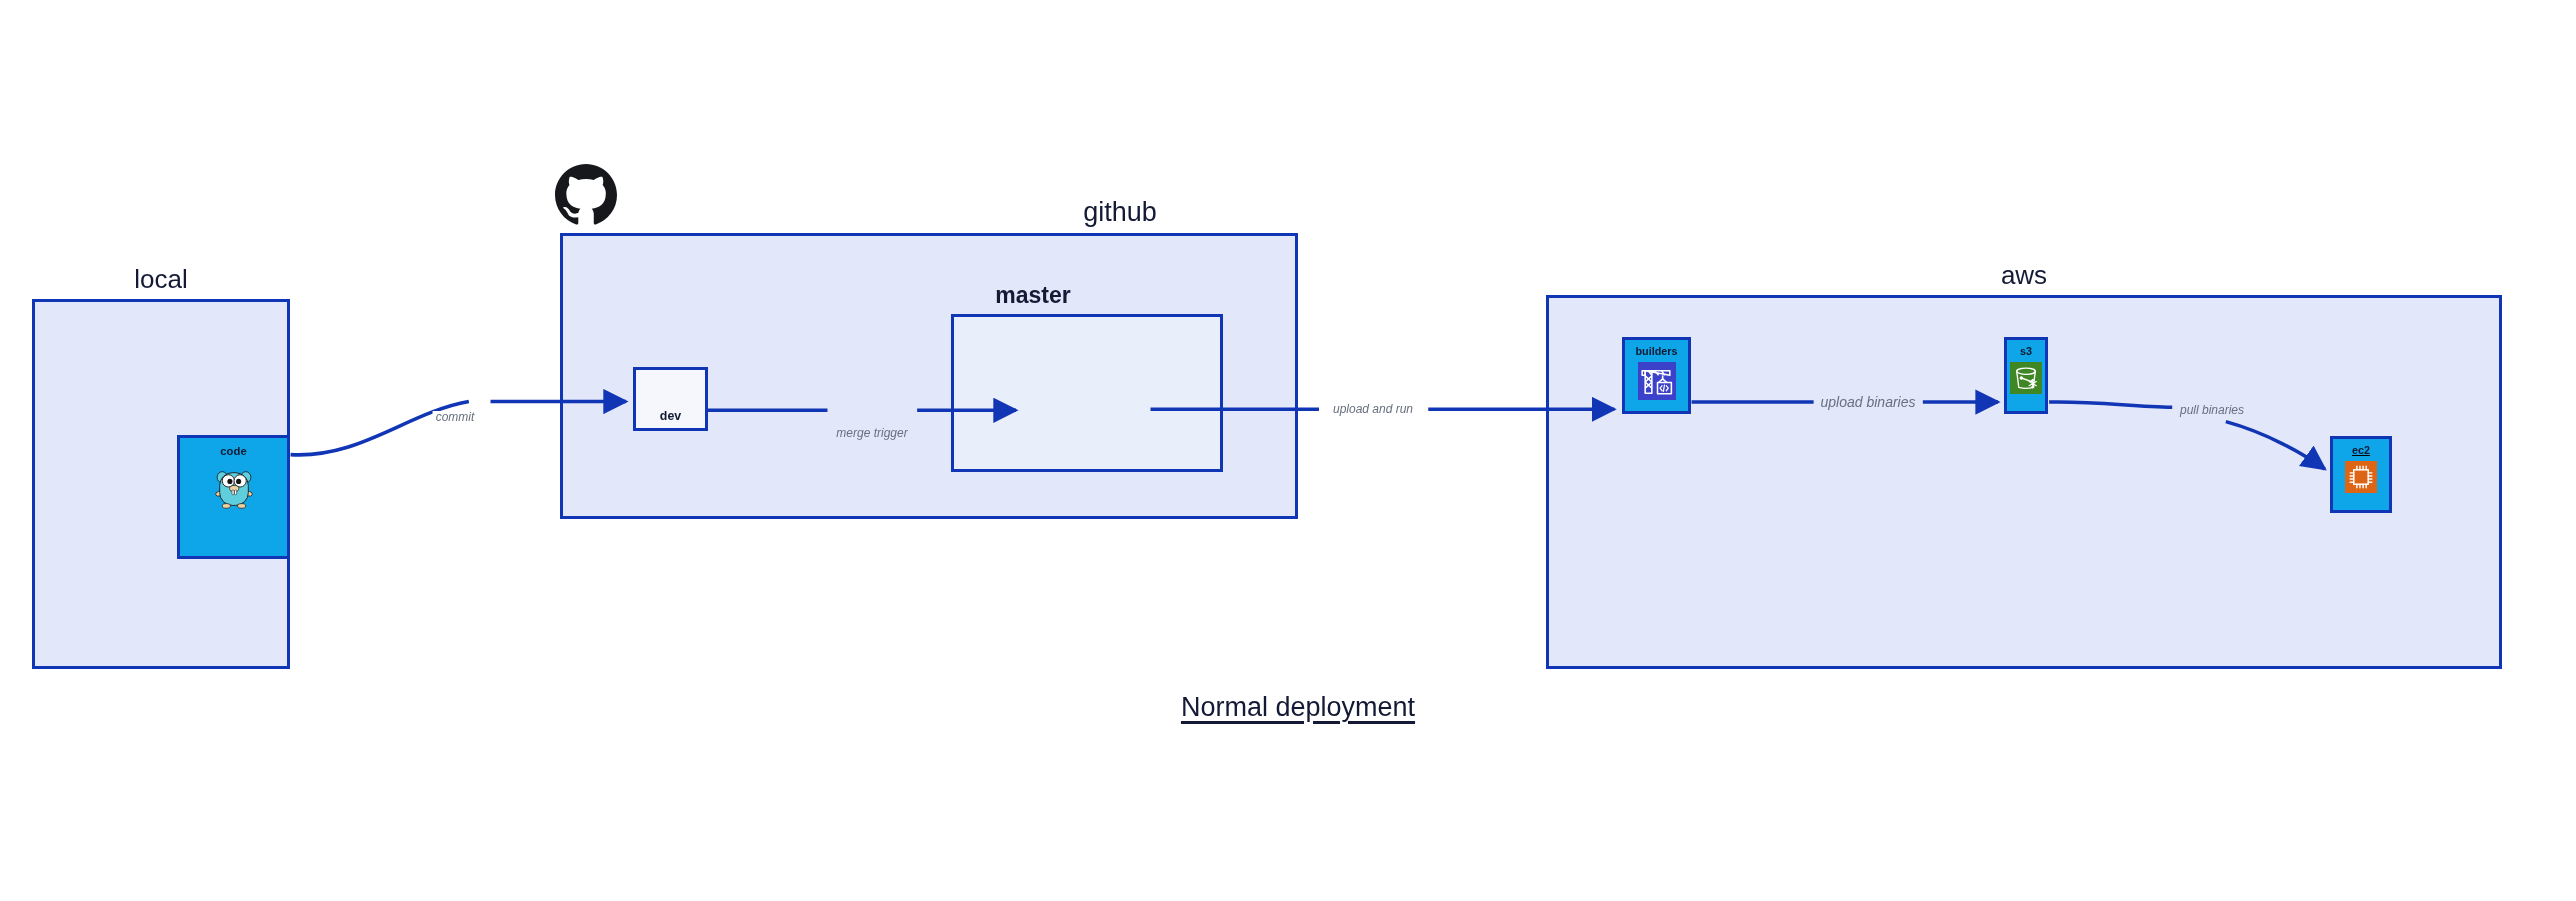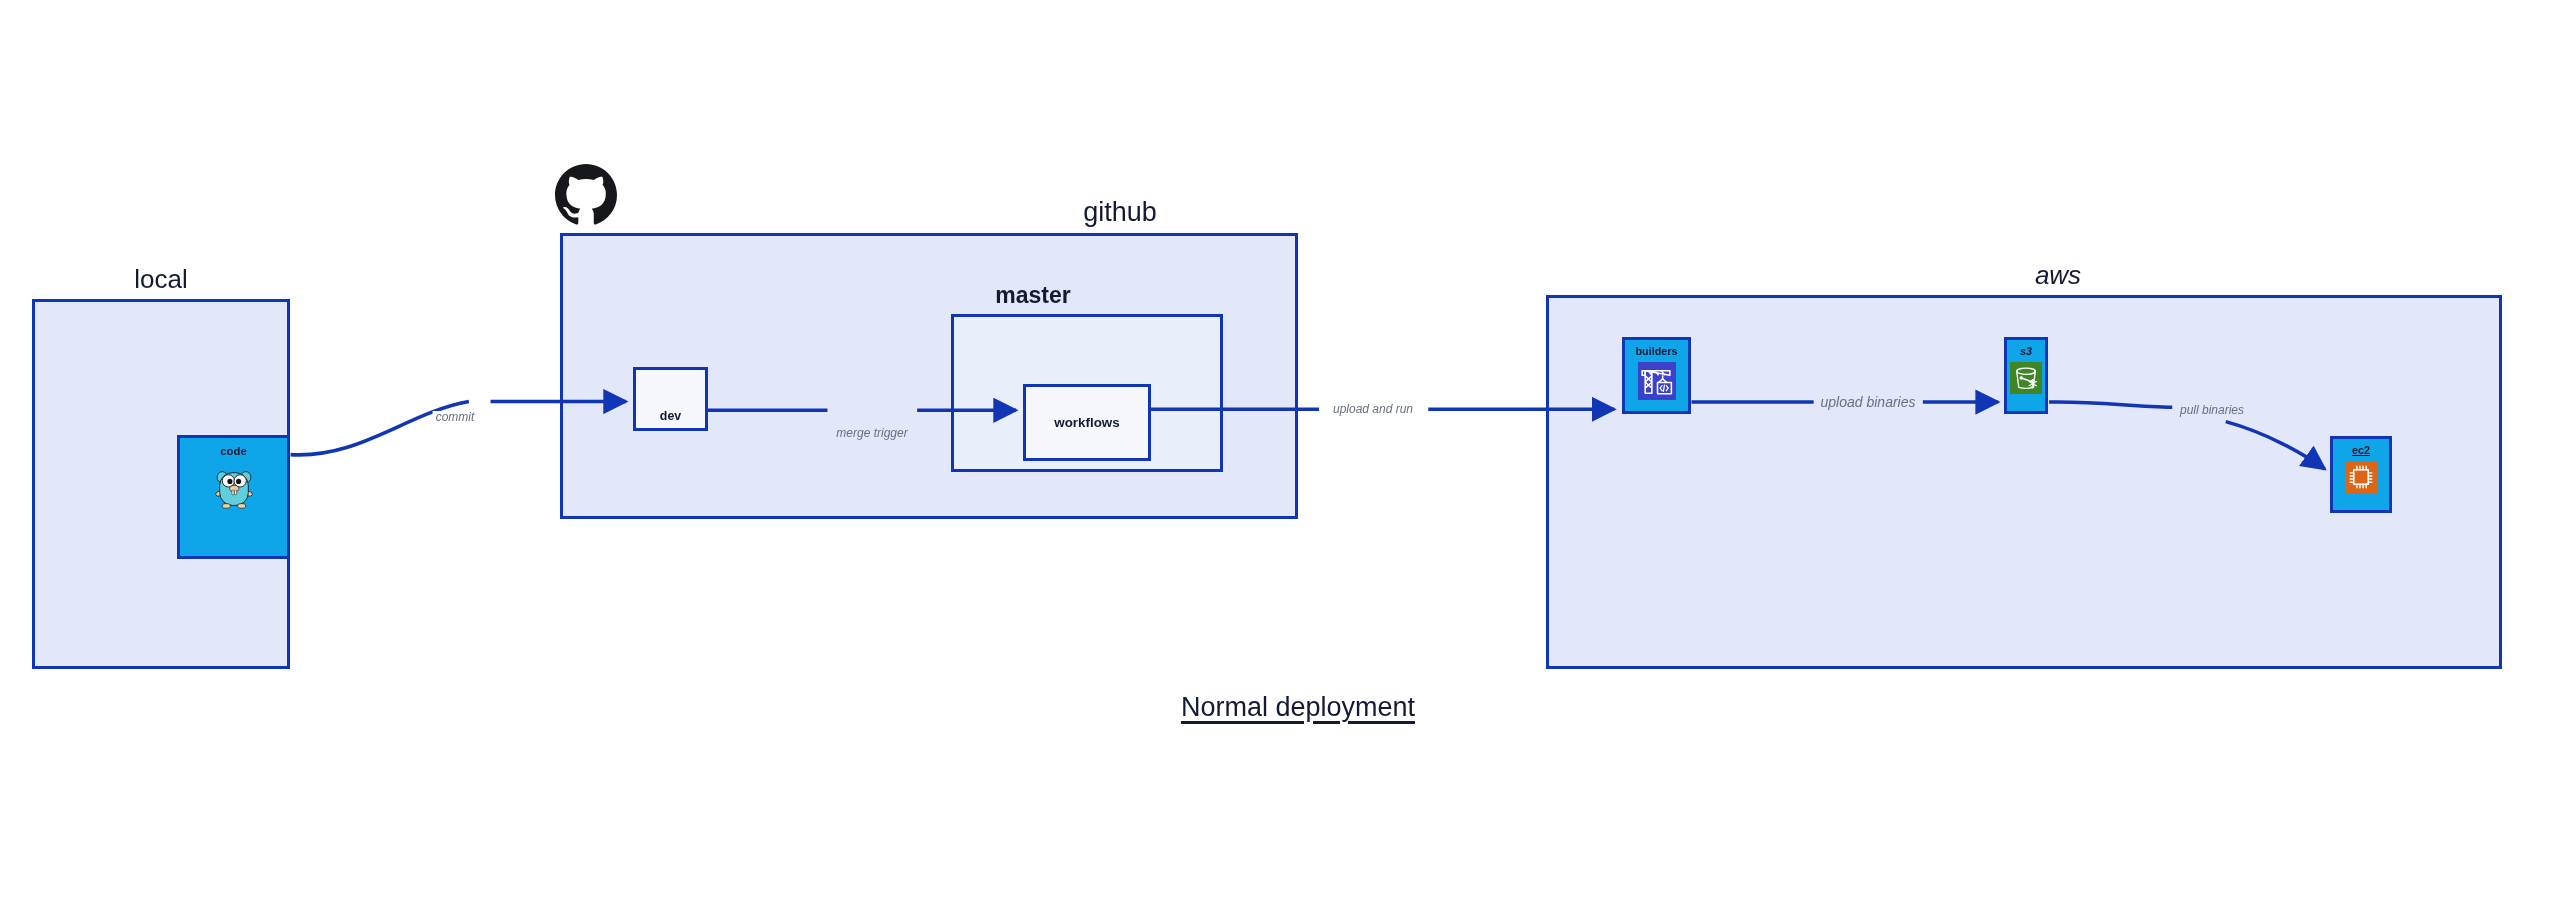--- a/index.html
+++ b/index.html
@@ -109,21 +109,21 @@
   <div class="group" id="grp-local" style="left: 32px; top: 299px; width: 258px; height: 370px;"></div>
   <div class="group-label" id="lbl-local" style="font-size: 26px; left: 32px; width: 258px; top: 266px;">local</div>
 
   <div class="group" id="grp-github" style="left: 560px; top: 233px; width: 738px; height: 286px;"></div>
   <div class="group-label" id="lbl-github" style="font-size: 27px; left: 943px; width: 354px; top: 199px;">github</div>
 
   <div class="group inner" id="grp-master" style="left: 951px; top: 314px; width: 272px; height: 158px;"></div>
   <div class="group-label" id="lbl-master" style="font-size: 23px; left: 897px; width: 272px; top: 284px; font-weight: bold;">master</div>
 
   <div class="group" id="grp-aws" style="left: 1546px; top: 295px; width: 956px; height: 374px;"></div>
-  <div class="group-label" id="lbl-aws" style="font-size: 26px; left: 1580px; width: 956px; top: 262px; font-style: italic;">aws</div>
+  <div class="group-label" id="lbl-aws" style="font-size: 26px; left: 1546px; width: 956px; top: 262px;">aws</div>
 
   <div class="octocat" id="octocat" style="left: 555px; top: 164px;">
     <svg viewBox="0 0 16 16" width="62" height="62" aria-hidden="true">
       <path fill="#16181c" d="M8 0C3.58 0 0 3.58 0 8c0 3.54 2.29 6.53 5.47 7.59.4.07.55-.17.55-.38
         0-.19-.01-.82-.01-1.49-2.01.37-2.53-.49-2.69-.94-.09-.23-.48-.94-.82-1.13-.28-.15-.68-.52-.01-.53.63-.01
         1.08.58 1.23.82.72 1.21 1.87.87 2.33.66.07-.52.28-.87.51-1.07-1.78-.2-3.64-.89-3.64-3.95
         0-.87.31-1.59.82-2.15-.08-.2-.36-1.02.08-2.12 0 0 .67-.21 2.2.82.64-.18 1.32-.27
         2-.27.68 0 1.36.09 2 .27 1.53-1.04 2.2-.82 2.2-.82.44 1.1.16 1.92.08 2.12.51.56.82 1.27.82
         2.15 0 3.07-1.87 3.75-3.65 3.95.29.25.54.73.54 1.48 0 1.07-.01 1.93-.01 2.2 0
         .21.15.46.55.38A8.012 8.012 0 0 0 16 8c0-4.42-3.58-8-8-8z"></path>
@@ -189,23 +189,20 @@
         <rect x="33" y="51" width="4.2" height="9" rx="1.4" fill="#ffffff" stroke="#1a1a1a" stroke-width="1.1"></rect>
         <rect x="38" y="51" width="4.2" height="9" rx="1.4" fill="#ffffff" stroke="#1a1a1a" stroke-width="1.1"></rect>
       </svg>
     </span>
   </div>
 
   <div class="node pale" id="nd-dev" style="left: 633px; top: 367px; width: 75px; height: 64px; justify-content: center;">
     <span class="node-label" style="font-size: 12.4px; margin-top: 35px;">dev</span>
   </div>
 
-  <div class="node pale" id="nd-workflows" style="left: 1023px; top: 384px; width: 128px; height: 77px; justify-content: center;">
-    <span class="node-label" style="font-size: 13.4px;">workflows</span>
-  </div>
 
   <div class="node" id="nd-builders" style="left: 1622px; top: 337px; width: 69px; height: 77px; justify-content: flex-start; padding-top: 6.2px;">
     <span class="node-label" style="font-size: 10.8px;">builders</span>
     <span class="node-icon" style="margin-top: 5.2px;">
       <svg width="38" height="38" viewBox="0 0 74 74" aria-hidden="true">
         <rect x="0" y="0" width="74" height="74" fill="#3c41ca"></rect>
         <g fill="none" stroke="#ffffff" stroke-width="3" stroke-linejoin="round">
 
           <rect x="14" y="17" width="13" height="44"></rect>
           <path d="M14 27 L27 39 M27 27 L14 39 M14 39 L27 51 M27 39 L14 51"></path>
@@ -218,21 +215,21 @@
           <path d="M48 26 L48 34"></path>
           <path d="M40 40 L48 33 L56 40"></path>
 
           <rect x="38" y="40" width="27" height="22"></rect>
           <path d="M47 46 L43 51 L47 56 M55 46 L59 51 L55 56 M51.5 45 L49.5 57" stroke-width="2.4" stroke-linecap="round"></path>
         </g>
       </svg>
     </span>
   </div>
 
-  <div class="node" id="nd-s3" style="left: 2004px; top: 337px; width: 44px; height: 77px; justify-content: flex-start; padding-top: 6.2px; font-style: italic;">
+  <div class="node" id="nd-s3" style="left: 2004px; top: 337px; width: 44px; height: 77px; justify-content: flex-start; padding-top: 6.2px;">
     <span class="node-label" style="font-size: 10.8px;">s3</span>
     <span class="node-icon" style="margin-top: 5.2px;">
       <svg width="32" height="32" viewBox="0 0 62 62" aria-hidden="true">
         <rect x="0" y="0" width="62" height="62" fill="#3f8624"></rect>
         <g fill="none" stroke="#ffffff" stroke-width="2.6" stroke-linejoin="round" stroke-linecap="round">
 
           <path d="M13 18 L17 49 Q31 53 45 49 L49 18"></path>
           <ellipse cx="31" cy="18" rx="18" ry="6"></ellipse>
 
           <path d="M22 31 L42 38"></path>

